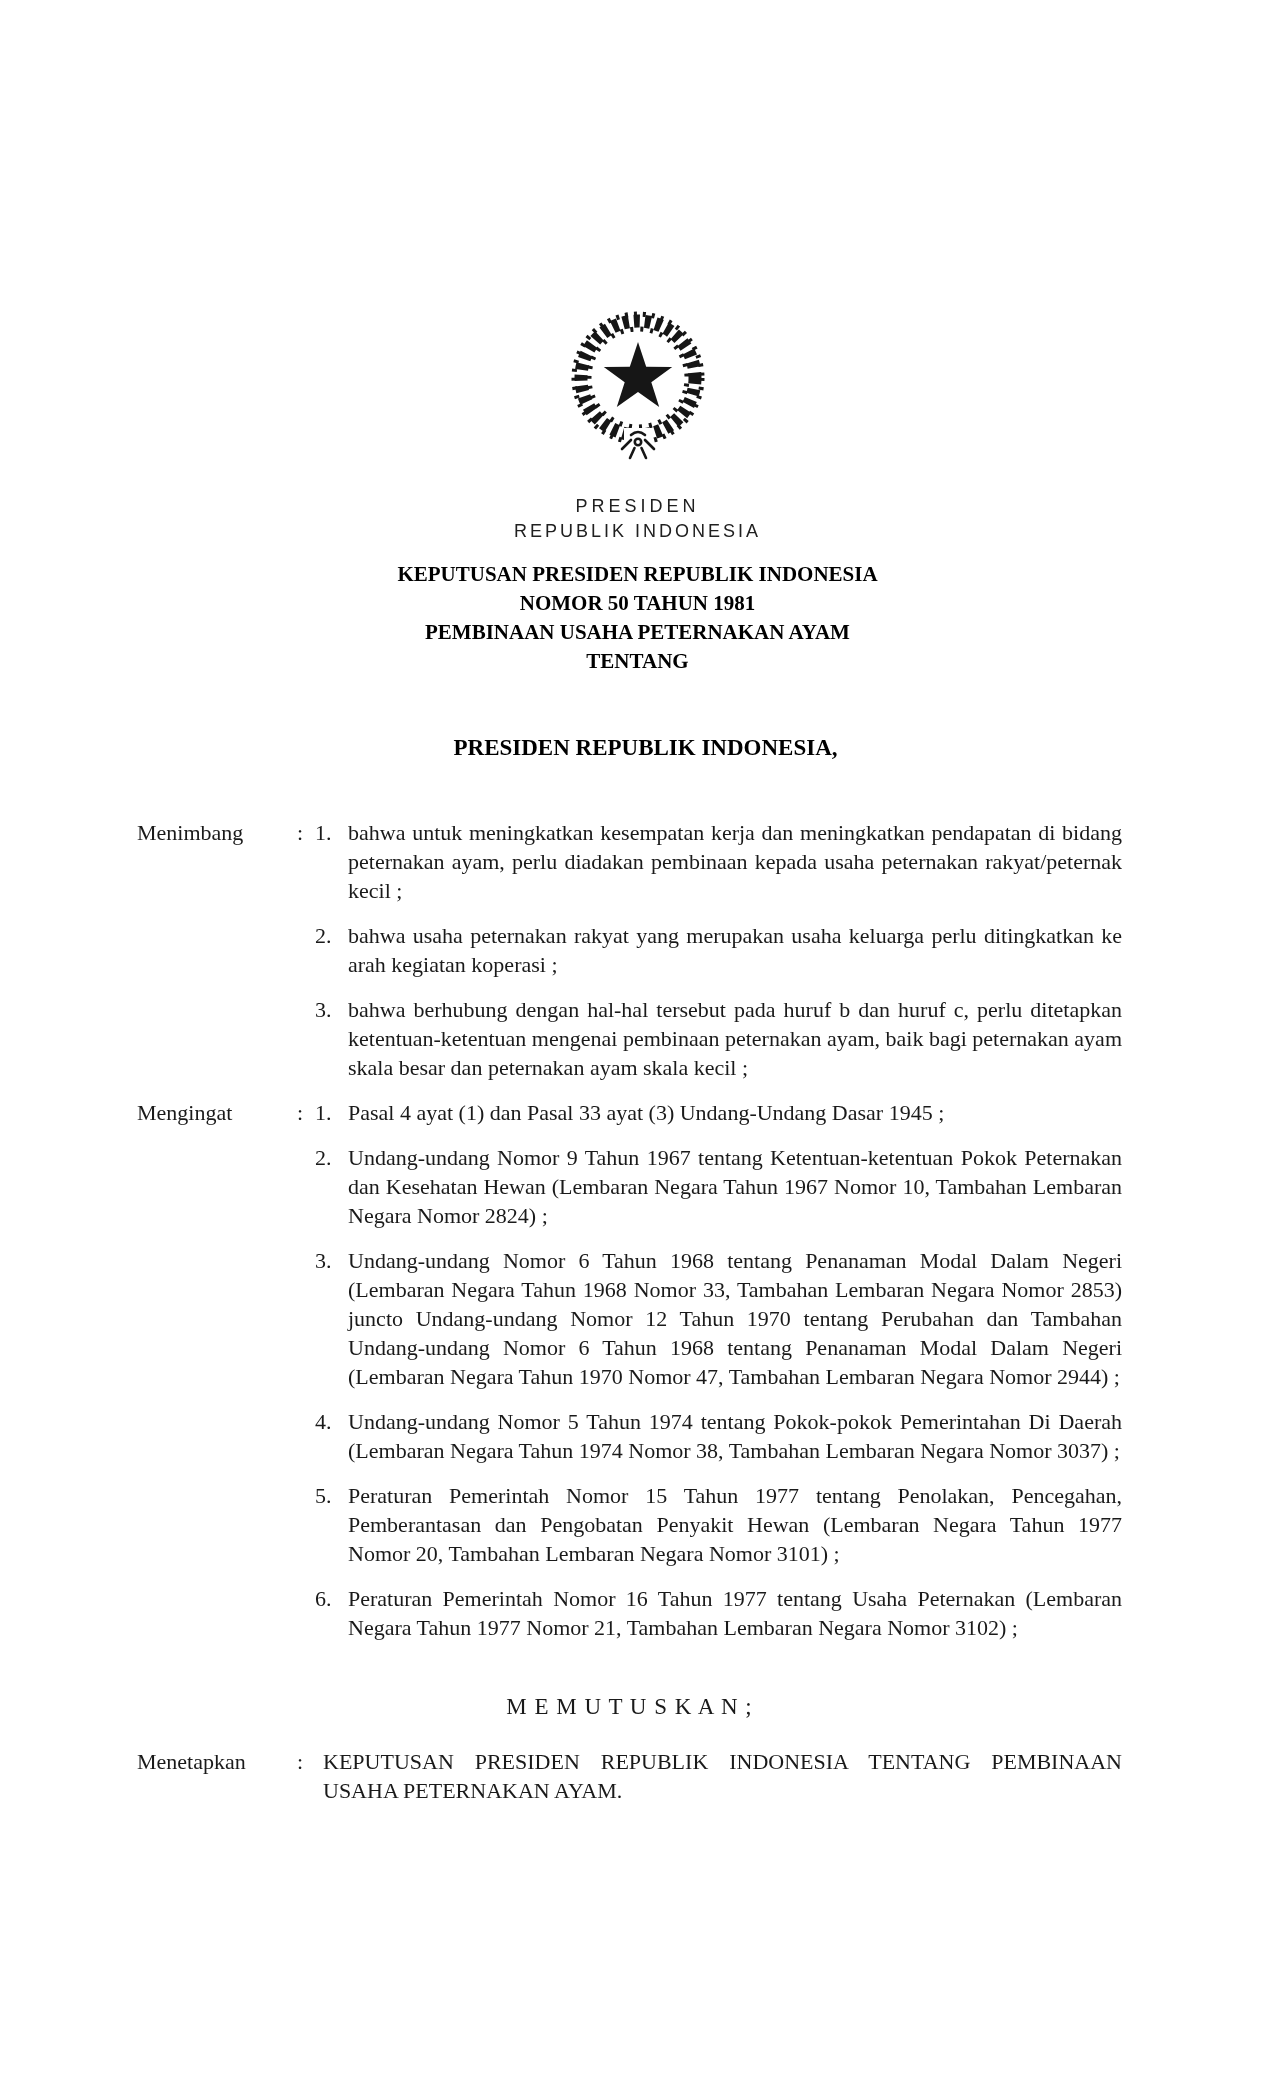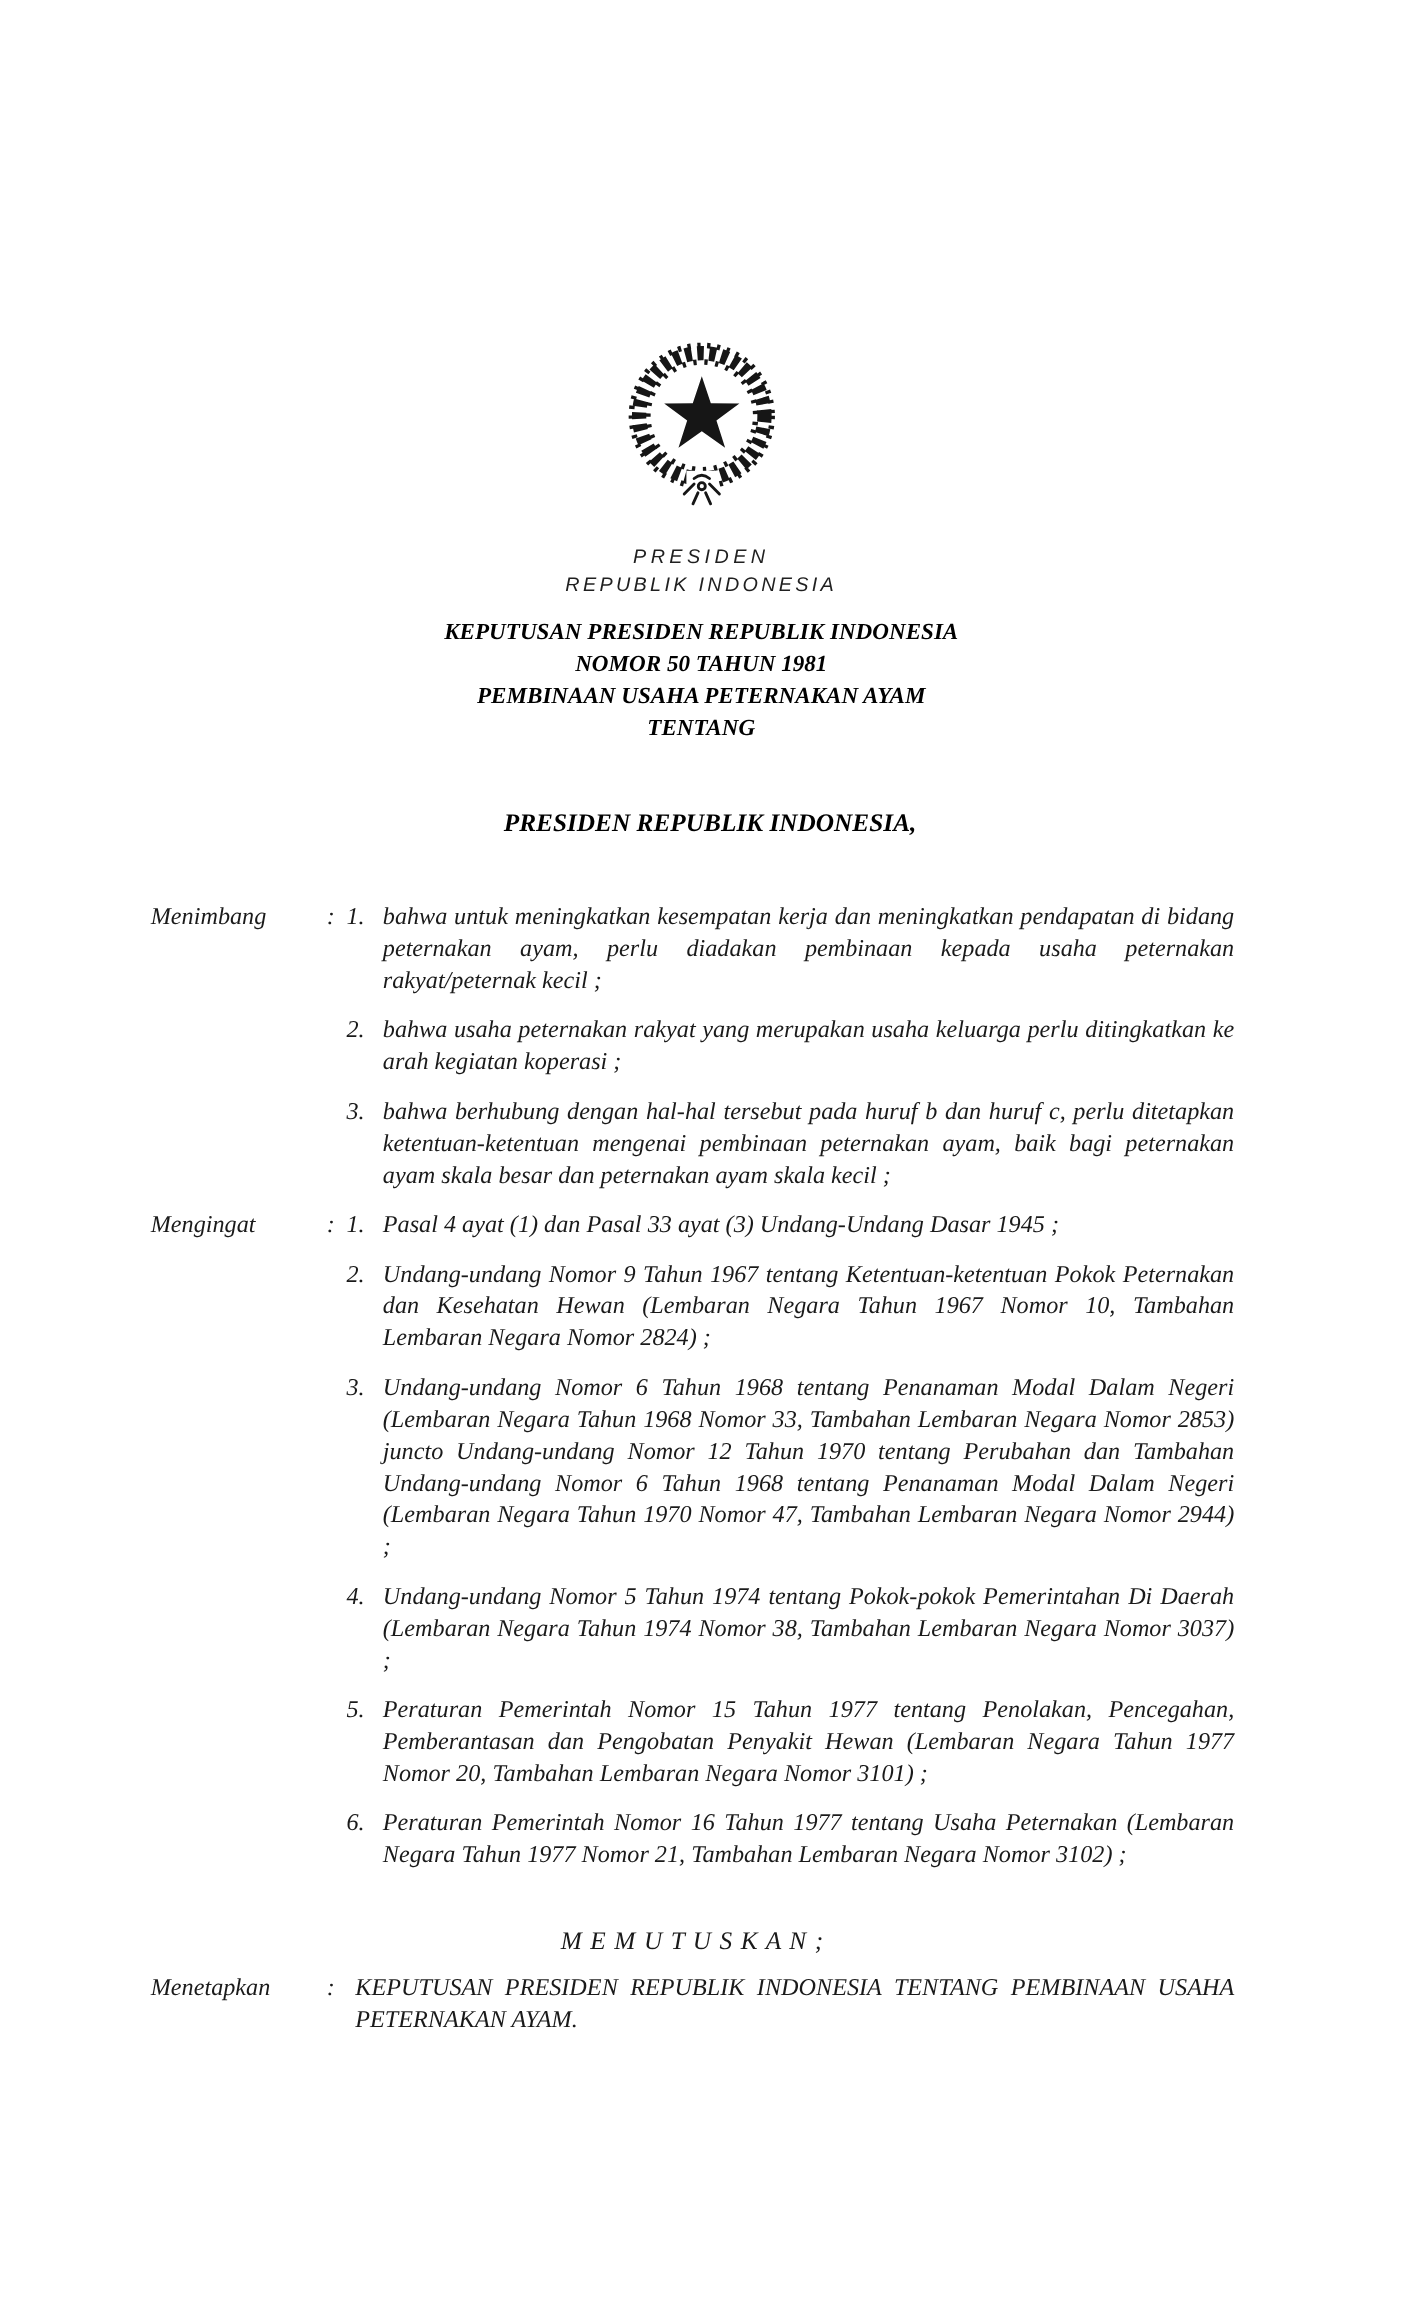--- a/index.html
+++ b/index.html
@@ -5,21 +5,20 @@
   * { margin:0; padding:0; box-sizing:border-box; }
   html,body { background:#ffffff; }
   .page {
     position:relative;
     width:1275px; height:1932px;
     margin:0 auto;
     background:#ffffff;
     font-family:"Liberation Serif","DejaVu Serif",serif;
     color:#1a1a1a;
     overflow:hidden;
-    font-style:italic;
   }
 
   
   .emblem {
     position:absolute; top:302px; left:50%;
     transform:translateX(-50%);
     width:152px; height:170px;
   }
 
   
@@ -66,21 +65,21 @@
     margin-bottom:16px;
   }
   .item-number { }
   .item-text {
     text-align:justify;
     text-justify:inter-word;
   }
 
   .memutuskan-line {
     margin-top:34px;
-    margin-bottom:13px;
+    margin-bottom:26px;
     text-align:center;
     font-size:23px;
     letter-spacing:1px;
   }
   .decide-text {
     padding-left:8px;
     text-align:justify;
     text-justify:inter-word;
   }
 

